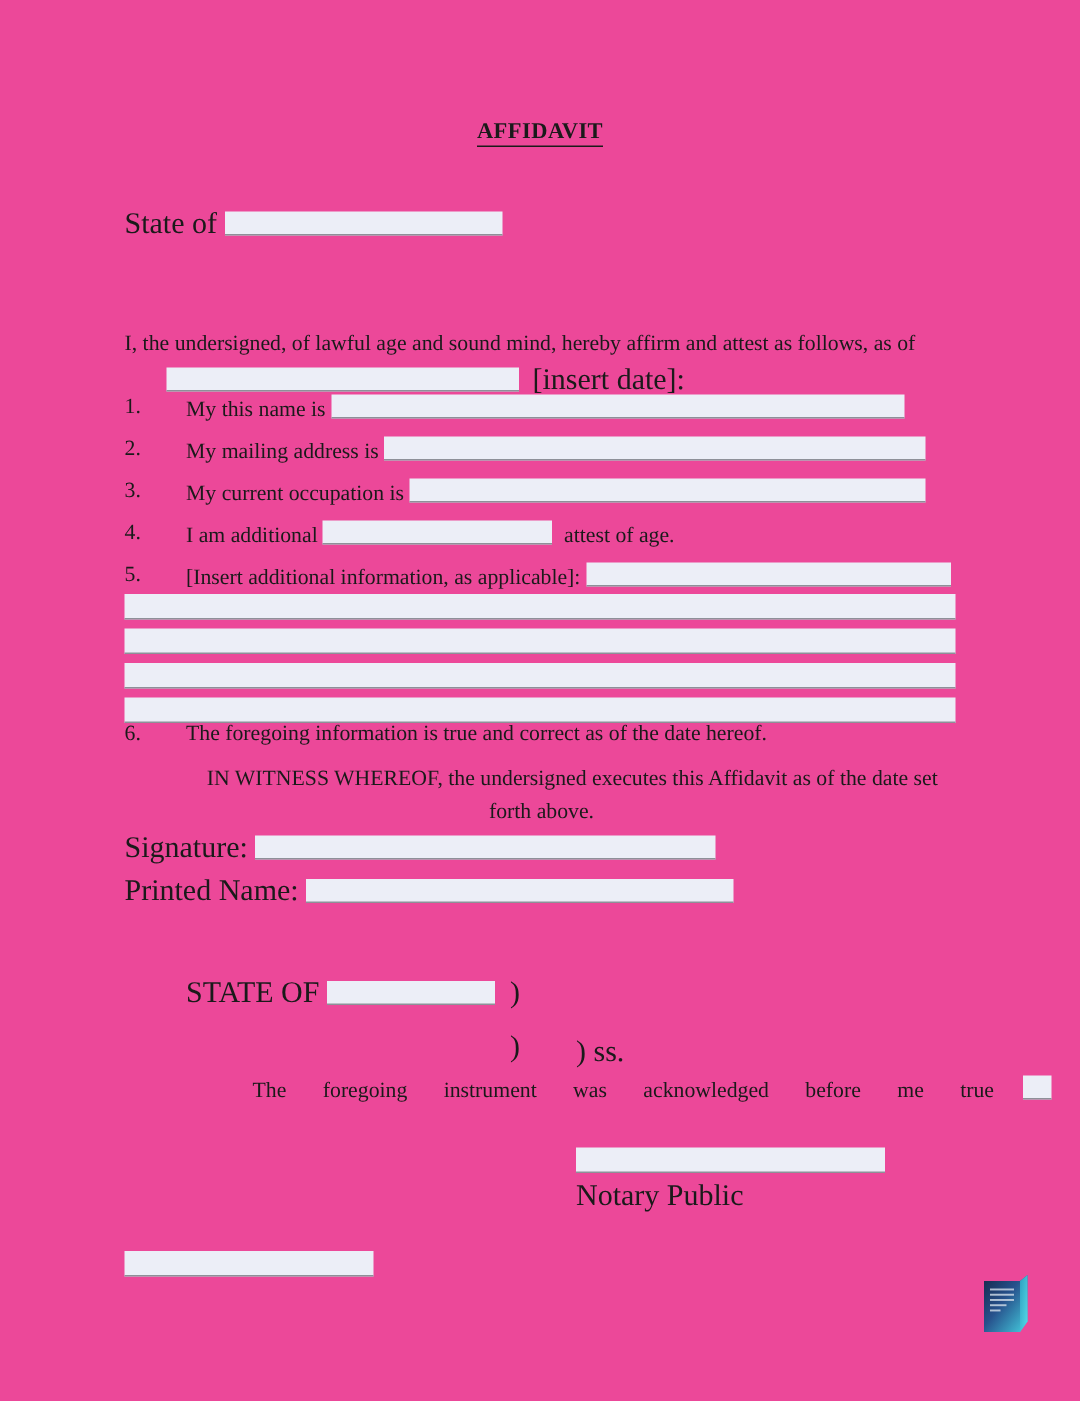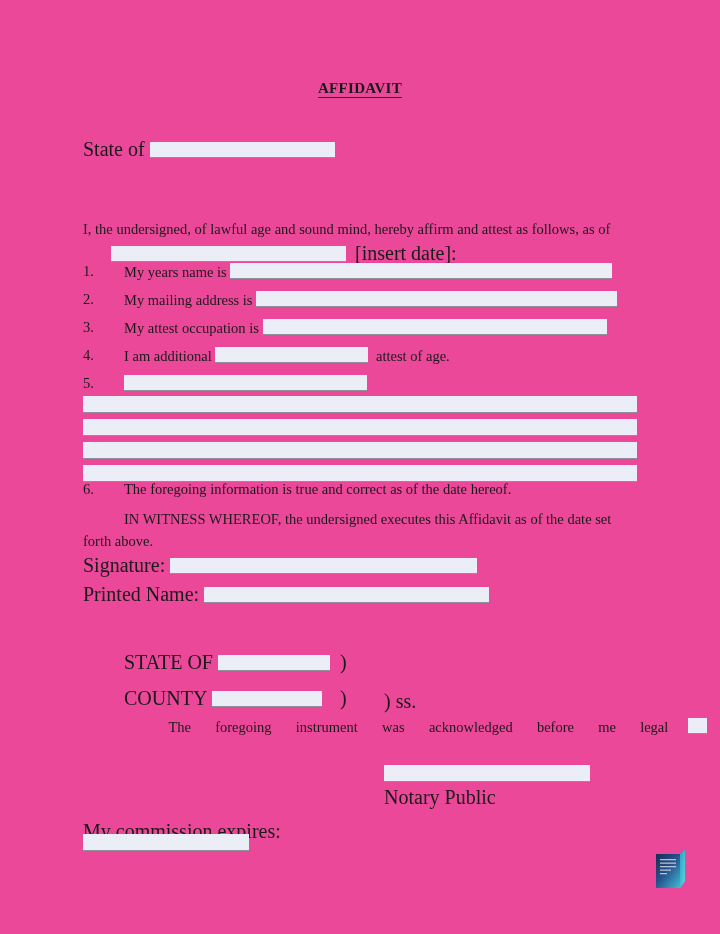--- a/index.html
+++ b/index.html
@@ -113,123 +113,119 @@
     <span>I, the undersigned, of lawful age and sound mind, hereby affirm and attest as follows, as of</span>
   </div>
   <div class="row" style="top:240px; left:83px;margin-left:28px;">
     <span class="blank" style="width:235px;"></span>
     <span style="margin-left:4px;">[insert date]:</span>
   </div>
 
   <div class="numrow" style="top:263px; left:83px; width:554px;">
     <span class="num">1.</span>
     <span class="body">
-      <span>My years name is</span>
+      <span>My this name is</span>
       <span class="blank" style="width:382px;"></span>
     </span>
   </div>
 
   <div class="numrow" style="top:291px; left:83px; width:554px;">
     <span class="num">2.</span>
     <span class="body">
       <span>My mailing address is</span>
       <span class="blank" style="width:361px;"></span>
     </span>
   </div>
 
   <div class="numrow" style="top:319px; left:83px; width:554px;">
     <span class="num">3.</span>
     <span class="body">
-      <span>My attest occupation is</span>
+      <span>My current occupation is</span>
       <span class="blank" style="width:344px;"></span>
     </span>
   </div>
 
   <div class="numrow" style="top:347px; left:83px; width:554px;">
     <span class="num">4.</span>
     <span class="body">
       <span>I am additional</span>
       <span class="blank" style="width:153px;"></span>
       <span style="margin-left:4px;">attest of age.</span>
     </span>
   </div>
 
   <div class="numrow" style="top:375px; left:83px; width:554px;">
     <span class="num">5.</span>
     <span class="body">
+      <span>[Insert additional information, as applicable]:</span>
       <span class="blank" style="width:243px;"></span>
     </span>
   </div>
 
   <div class="rule" style="position:absolute; top:396px; left:83px; width:554px;"></div>
   <div class="rule" style="position:absolute; top:419px; left:83px; width:554px;"></div>
   <div class="rule" style="position:absolute; top:442px; left:83px; width:554px;"></div>
   <div class="rule" style="position:absolute; top:465px; left:83px; width:554px;"></div>
 
   <div class="numrow" style="top:481px; left:83px; width:554px;">
     <span class="num">6.</span>
     <span class="body">The foregoing information is true and correct as of the date hereof.</span>
   </div>
 
-  <div class="para" style="top:508px; left:83px; width:556px; text-indent:41px;">IN WITNESS WHEREOF, the undersigned executes this Affidavit as of the date set forth above.</div>
+  <div class="para" style="top:508px; left:83px; width:556px; text-indent:41px;text-align:center;">IN WITNESS WHEREOF, the undersigned executes this Affidavit as of the date set forth above.</div>
 
   <div class="row" style="top:552px; left:83px;">
     <span>Signature:</span>
     <span class="blank" style="width:307px;"></span>
   </div>
 
   <div class="row" style="top:581px; left:83px;">
     <span>Printed Name:</span>
     <span class="blank" style="width:285px;"></span>
   </div>
 
   <div class="row" style="top:649px; left:124px;">
     <span>STATE OF</span>
     <span class="blank" style="width:112px;"></span>
   </div>
   <div class="row" style="top:649px; left:340px;">)</div>
 
   <div class="row" style="top:688px; left:340px;margin-left:44px;">) ss.</div>
 
-  <div class="row" style="top:685px; left:124px;">
-    <span>COUNTY</span>
-    <span class="blank" style="width:110px;"></span>
-  </div>
   <div class="row" style="top:685px; left:340px;">)</div>
 
   <div class="para just" style="top:716px; left:83px; width:554px; white-space:nowrap;">
     <span style="display:inline-block; width:554px;">
       <span style="display:inline-block; width:82px;"></span>
       <span>The</span>
       <span style="display:inline-block; width:17px;"></span>
       <span>foregoing</span>
       <span style="display:inline-block; width:17px;"></span>
       <span>instrument</span>
       <span style="display:inline-block; width:17px;"></span>
       <span>was</span>
       <span style="display:inline-block; width:17px;"></span>
       <span>acknowledged</span>
       <span style="display:inline-block; width:17px;"></span>
       <span>before</span>
       <span style="display:inline-block; width:17px;"></span>
       <span>me</span>
       <span style="display:inline-block; width:17px;"></span>
-      <span>legal</span>
+      <span>true</span>
       <span style="display:inline-block; width:12px;"></span>
       <span class="blank" style="width:19px;"></span>
       <span style="display:inline-block; width:12px;"></span>
       <span>day of</span>
     </span>
   </div>
 
 
   <div class="rule" style="position:absolute; top:765px; left:384px; width:206px;"></div>
   <div class="row" style="top:784px; left:384px;">Notary Public</div>
 
-  <div class="row" style="top:818px; left:83px;">My commission expires:</div>
   <div class="rule" style="position:absolute; top:834px; left:83px; width:166px;"></div>
 
   <div class="logo">
     <svg width="36" height="42" viewBox="0 0 36 42" xmlns="http://www.w3.org/2000/svg">
       <defs>
         <linearGradient id="lg" x1="0" y1="0" x2="1" y2="1">
           <stop offset="0%" stop-color="#16284a"></stop>
           <stop offset="45%" stop-color="#27518c"></stop>
           <stop offset="100%" stop-color="#45cfe0"></stop>
         </linearGradient>

